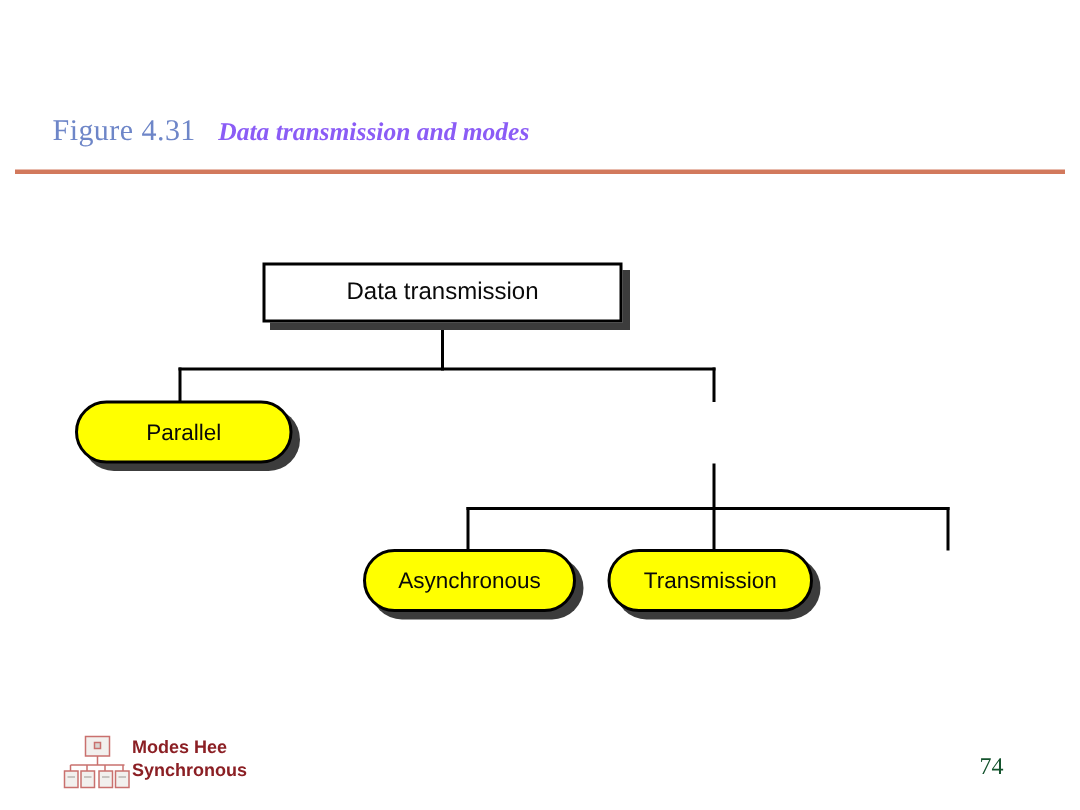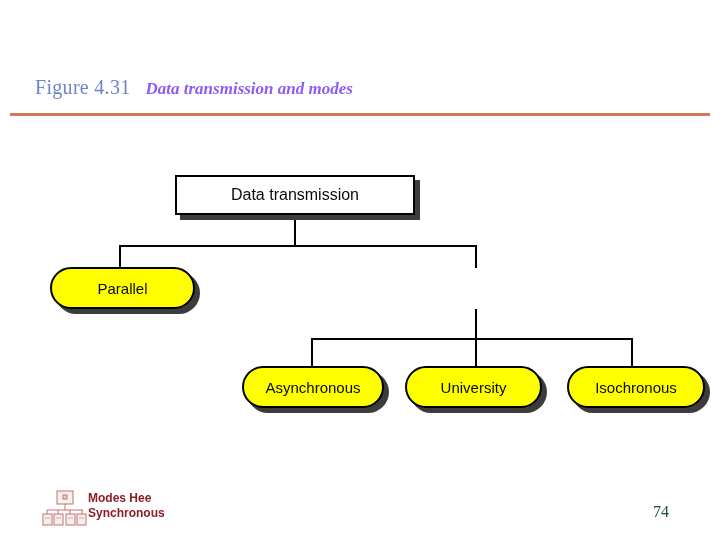--- a/index.html
+++ b/index.html
@@ -112,22 +112,21 @@
     <div class="line v2b"></div>
     <div class="line v3"></div>
     <div class="line h2"></div>
     <div class="line v4a"></div>
     <div class="line v4b"></div>
     <div class="line v4c"></div>
 
     <div class="node root">Data transmission</div>
     <div class="node yellow parallel">Parallel</div>
     <div class="node yellow async">Asynchronous</div>
-    <div class="node yellow sync">University</div>
-    <div class="node yellow iso">Isochronous</div>
+    <div class="node yellow sync">Transmission</div>
   </div>
 
   <div class="footer-logo">
     <svg width="46" height="40" viewBox="0 0 46 40" aria-hidden="true">
       <g stroke="#C9706E" fill="#F2F0EE" stroke-width="1">
         <rect x="15" y="2" width="16" height="13"></rect>
         <line x1="23" y1="15" x2="23" y2="21"></line>
         <line x1="5" y1="21" x2="41" y2="21"></line>
         <line x1="5" y1="21" x2="5" y2="25"></line>
         <line x1="16" y1="21" x2="16" y2="25"></line>

